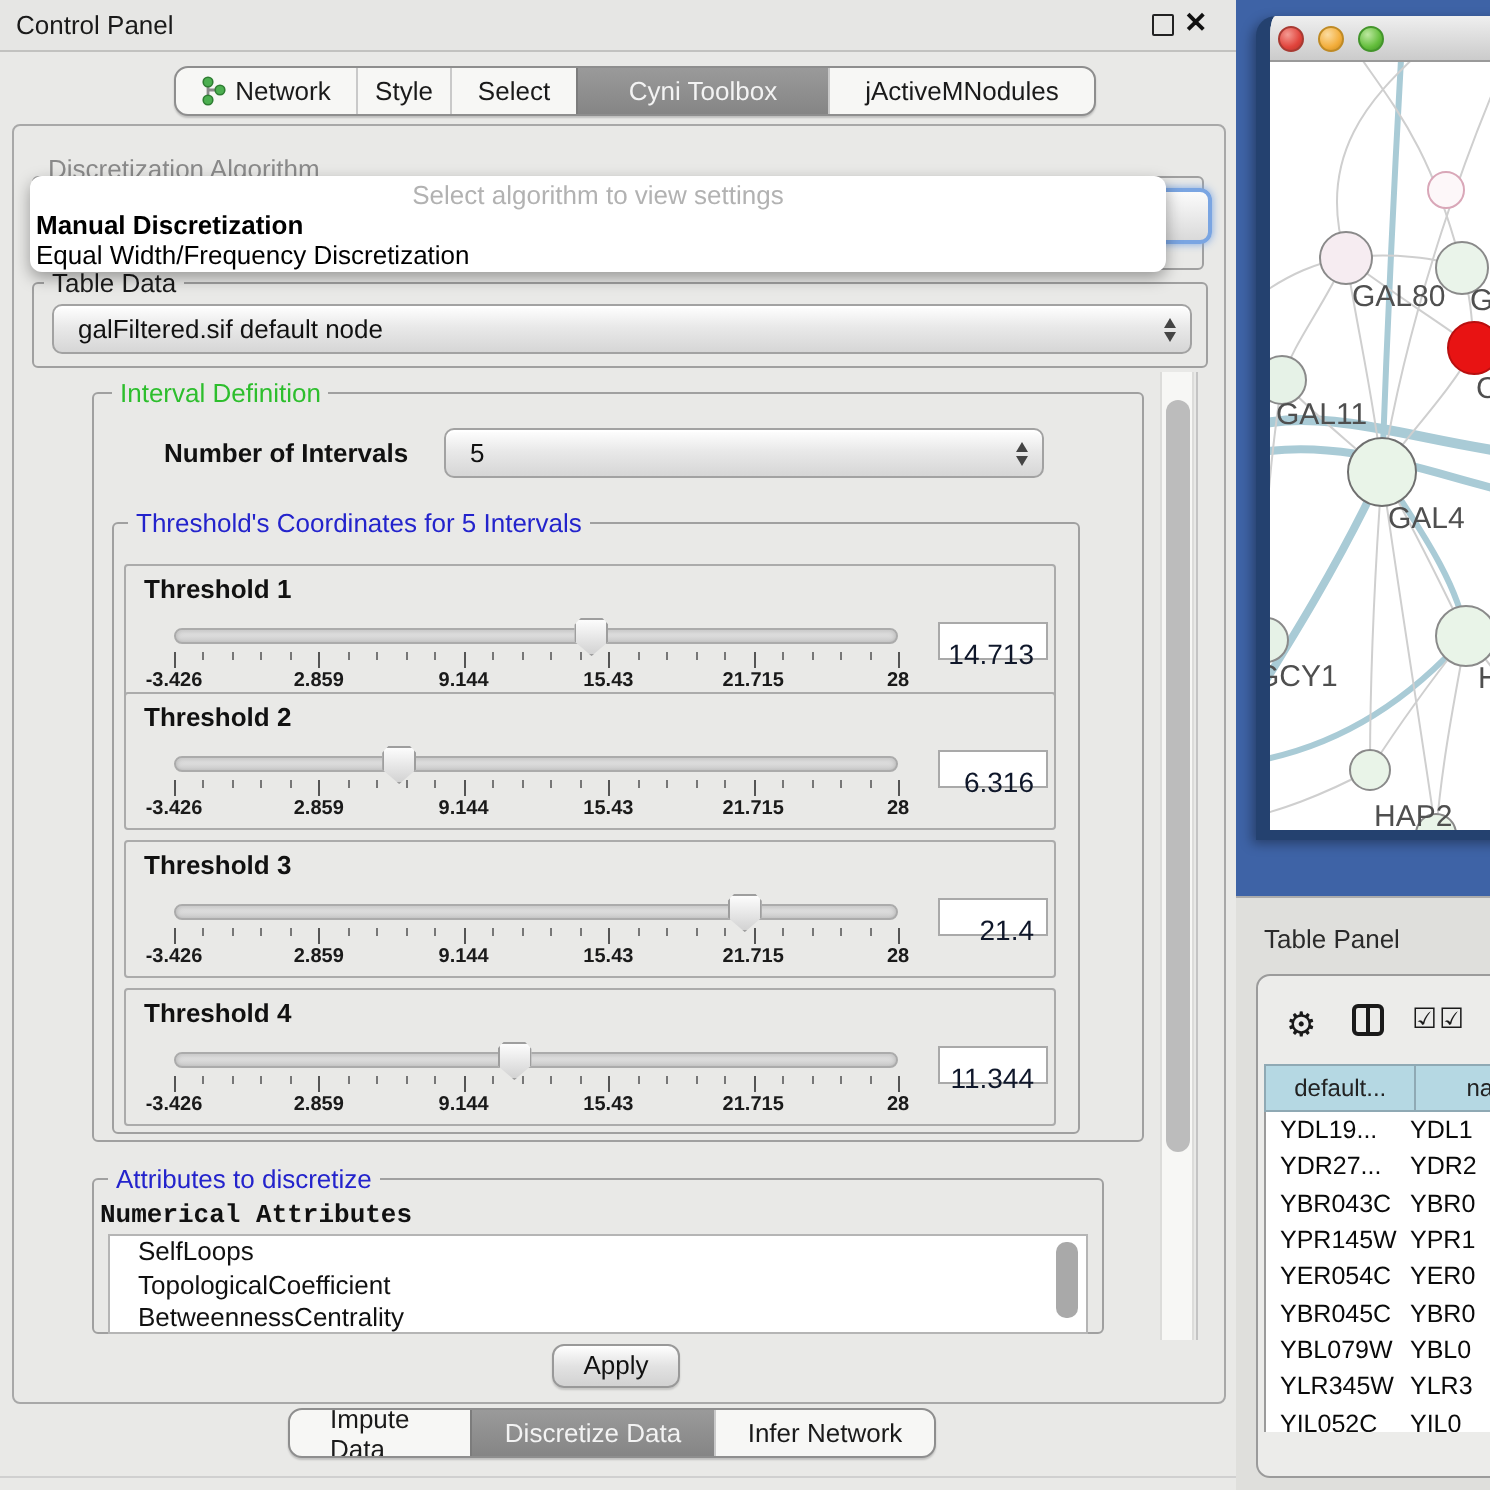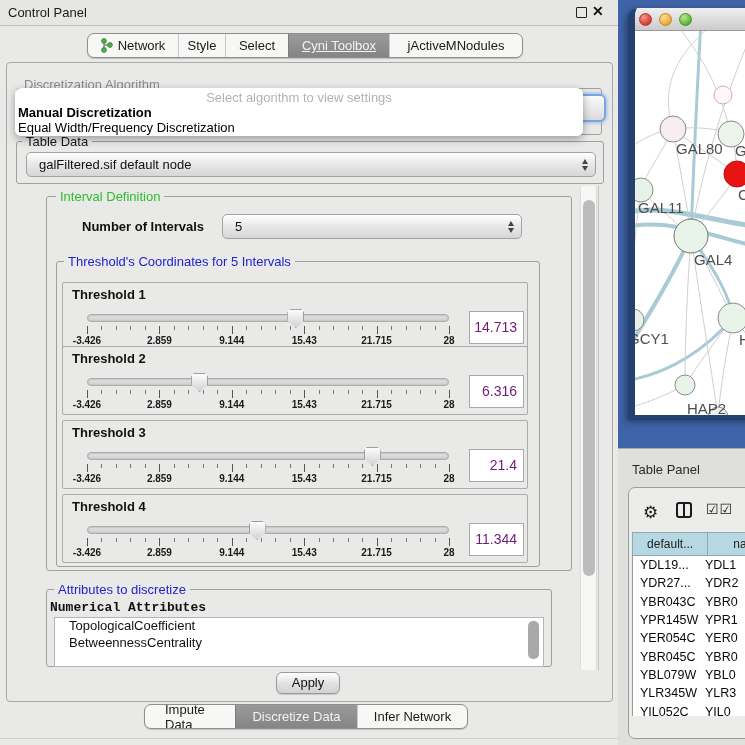--- a/index.html
+++ b/index.html
@@ -55,21 +55,21 @@
 
   .threshold-panel { position:absolute; left:46px; width:466px; height:69px; border:1px solid #ABABAB; border-radius:2px; background:#E9E9E7; }
   .t-label { position:absolute; left:9px; top:4px; font-size:13px; font-weight:bold; color:#111; }
   .track { position:absolute; left:24px; top:31px; width:362px; height:8px; border:1px solid #ABABAB; border-radius:4px; background:linear-gradient(#EDEDED,#C9C9C9); box-shadow:inset 0 1px 2px rgba(0,0,0,0.18); }
   .handle { position:absolute; top:-6px; width:17px; height:19px; background:linear-gradient(#FFFFFF,#D0D0D0); clip-path:polygon(50% 100%, 0% 62%, 0% 18%, 18% 0%, 82% 0%, 100% 18%, 100% 62%); box-shadow:inset 0 0 0 1px #9E9E9E; }
   .ticks { position:absolute; left:24px; top:43px; width:362px; height:8px; }
   .tick { position:absolute; top:0; width:1px; height:8px; background:#555; }
   .tick.minor { height:4px; background:#777; }
   .tick-labels { position:absolute; left:24px; top:52px; width:362px; height:12px; }
   .tick-label { position:absolute; transform:translateX(-50%); font-size:10px; font-weight:bold; color:#1A1A1A; white-space:nowrap; }
-  .valuebox { position:absolute; left:406px; top:28px; width:55px; height:33px; background:#FFF; border:1px solid #A9A9A9; font-size:14px; color:#701a75; text-align:right; line-height:31px; padding-right:6px; }
+  .valuebox { position:absolute; left:406px; top:28px; width:55px; height:19px; background:#FFF; border:1px solid #A9A9A9; font-size:14px; color:#0f172a; text-align:right; line-height:31px; padding-right:6px; }
 
   
   #attr-list { position:absolute; left:38px; top:431px; width:490px; height:50px; background:#FFF; border:1px solid #B5B5B5; overflow:hidden; }
   .list-item { font-size:13px; color:#111; line-height:16.5px; padding-left:14px; white-space:nowrap; }
   #attr-scroll-thumb { position:absolute; right:4px; top:3px; width:11px; height:38px; border-radius:5px; background:#A9A9A9; }
 
   #apply-btn { left:276px; top:672px; width:64px; height:22px; border:1px solid #999; border-radius:6px; background:linear-gradient(#FFFFFF,#E2E2E2 50%,#D2D2D2); font-size:13px; color:#111; text-align:center; line-height:20px; box-shadow:0 1px 1px rgba(0,0,0,0.15); }
   #bottom-line { left:0; top:738px; width:618px; height:1px; background:#D0D0D0; }
 
   
@@ -123,21 +123,21 @@
         <circle cx="9" cy="7" r="2.4" fill="#4CAF50" stroke="#2E7D32" stroke-width="0.8"></circle>
       </svg>
       <span>Network</span>
     </div>
     <div class="seg" style="width:47px;">
         <span>Style</span>
       </div>
     <div class="seg" style="width:63px;">
         <span>Select</span>
       </div>
-    <div class="seg selected" style="width:101px;text-decoration:underline;">
+    <div class="seg selected" style="width:126px;">
         <span>Cyni Toolbox</span>
       </div>
     <div class="seg" style="width:133px;">
         <span>jActiveMNodules</span>
       </div>
   </div>
 
   <div class="abs" id="main-panel"></div>
 
   <div class="abs grouptitle" id="algo-title">Discretization Algorithm</div>
@@ -348,20 +348,21 @@
           <span class="tick-label" style="left: 100%;">28</span>
         </div>
       <div class="valuebox">11.344</div>
     </div>
 
     <div class="groupbox" style="left:30px; top:403px; width:506px; height:78px;"></div>
     <div class="grouptitle" id="attr-title" style="left:38px; top:396px;">Attributes to discretize</div>
     <div class="boldlabel" style="left:34px; top:414px;font-family:Liberation Mono, monospace;">Numerical Attributes</div>
     <div id="attr-list">
       <div id="attr-scroll-thumb"></div>
+    <div class="list-item">SelfLoops</div>
         <div class="list-item">TopologicalCoefficient</div>
         <div class="list-item">BetweennessCentrality</div>
       </div>
   </div>
 
   <div class="abs" id="pane-edge"></div>
   <div class="abs" id="v-scroll-track">
     <div class="abs" id="v-scroll-thumb"></div>
   </div>
 

